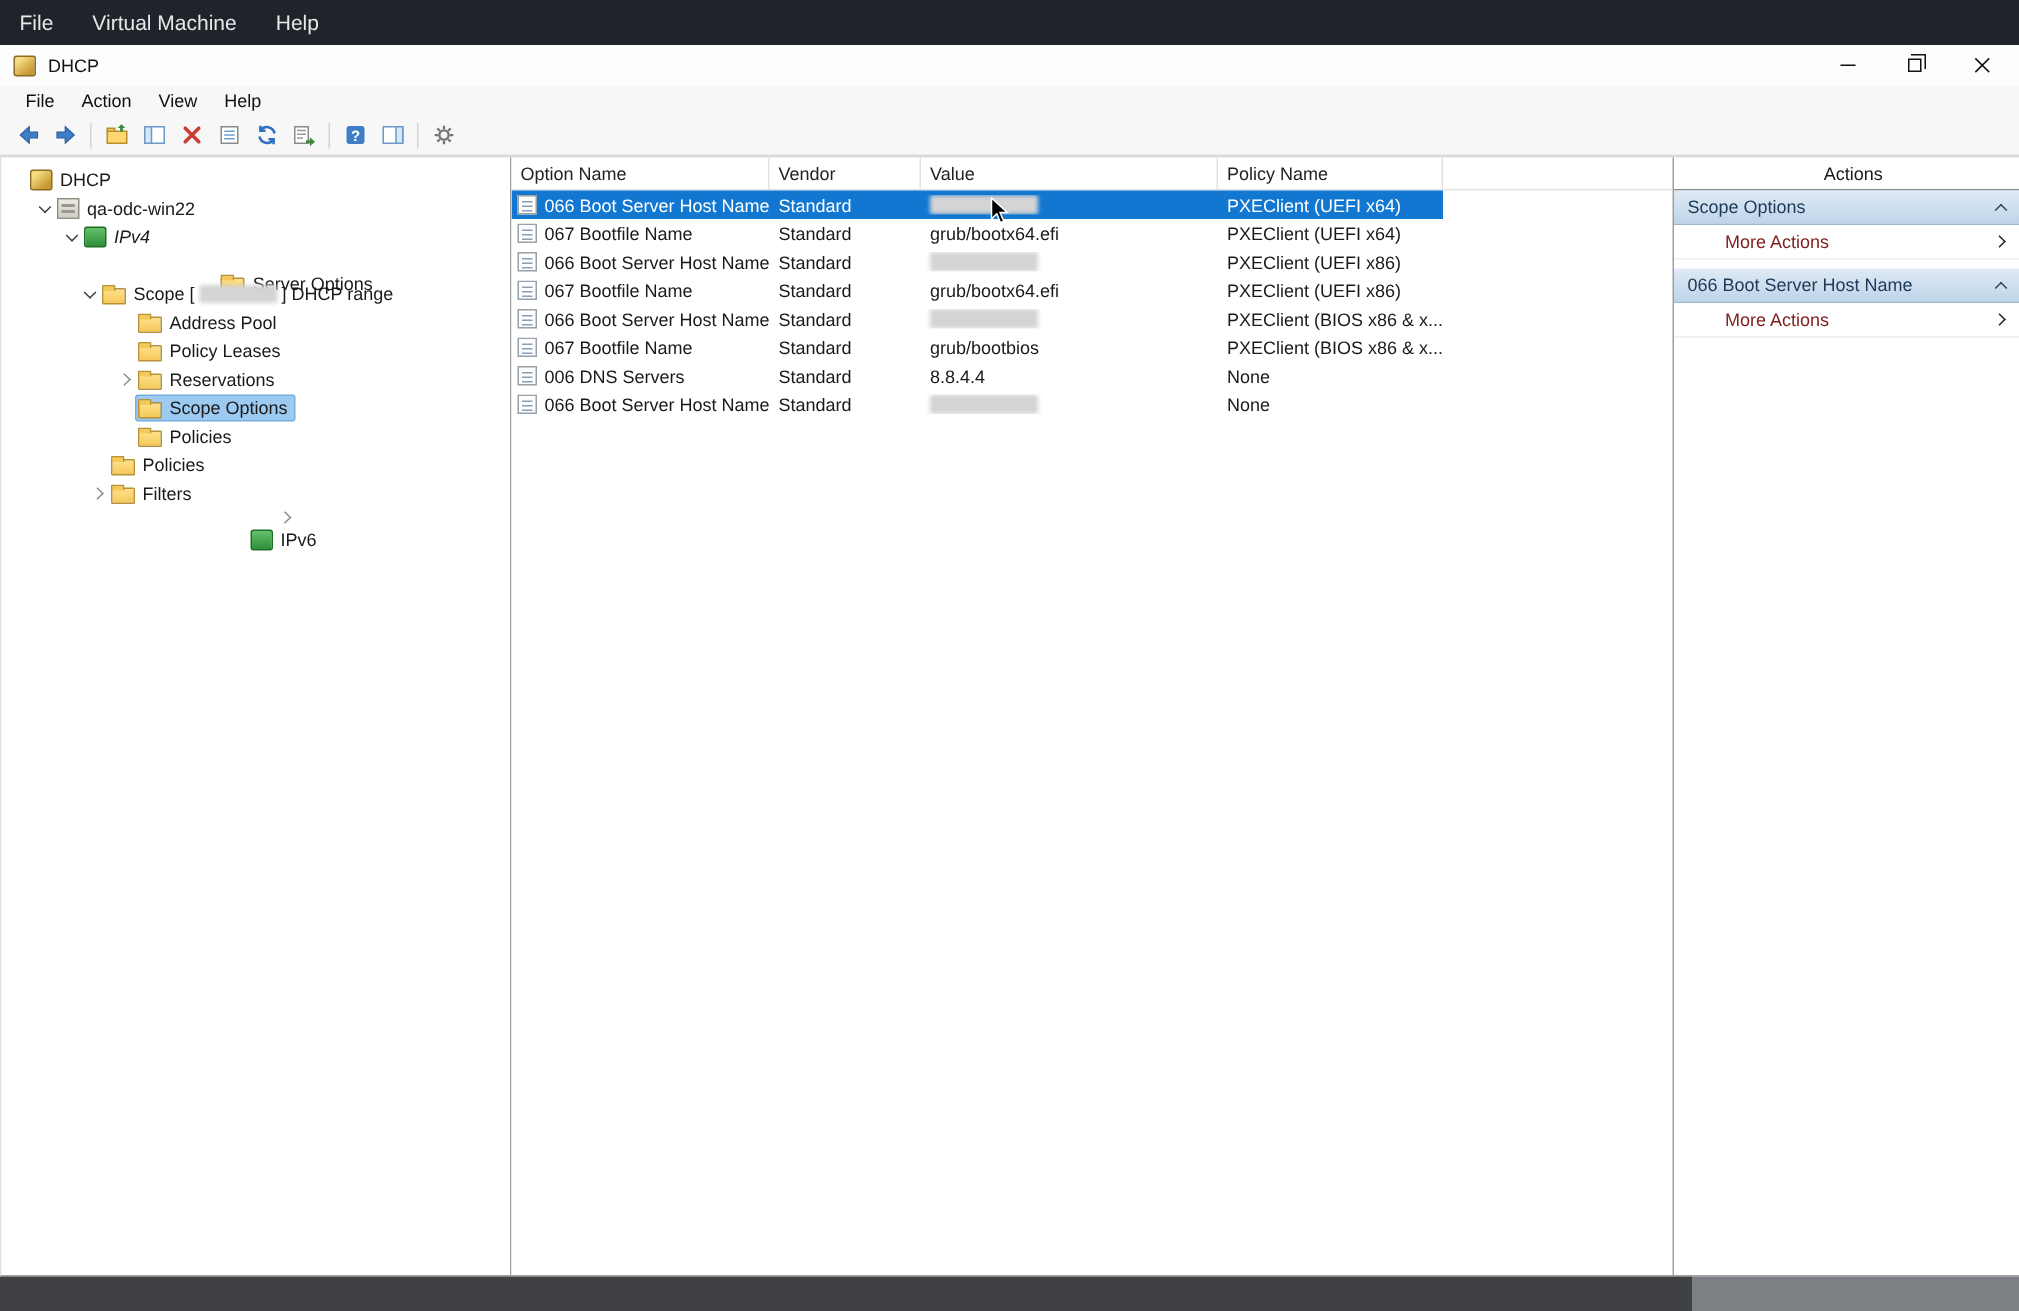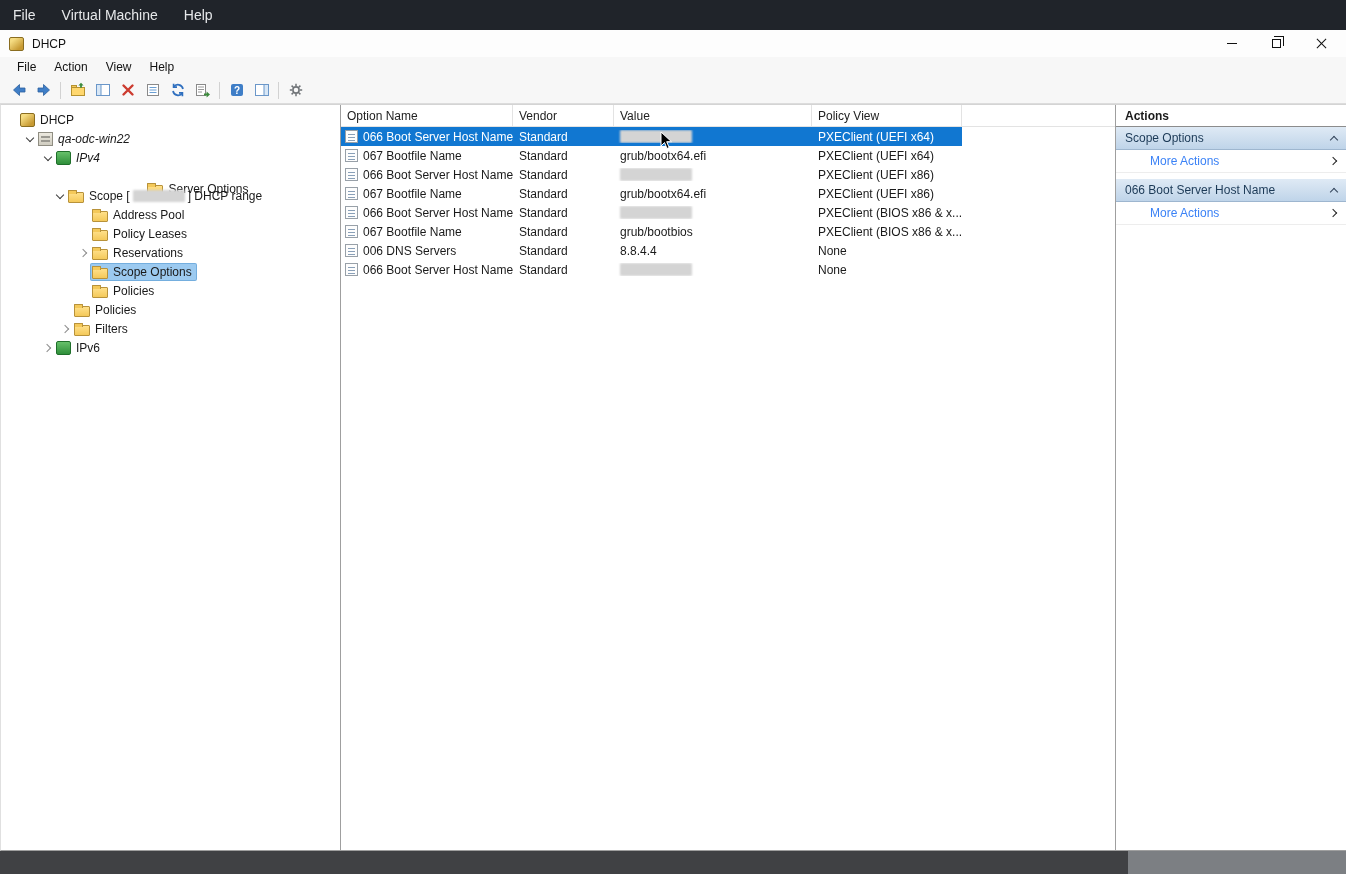--- a/index.html
+++ b/index.html
@@ -79,27 +79,27 @@
   .c-value { width:198px; padding-left:6px; display:flex; align-items:center; }
   .c-policy { width:150px; padding-left:6px; }
   .icon-option { width:13px; height:13px; border:1px solid #98a0a8; background:#fdfdfd; flex:0 0 auto; position:relative; }
   .icon-option::before { content:""; position:absolute; left:2px; right:2px; top:3px; height:1px;
     background:#8aa0b8; box-shadow:0 3px 0 #8aa0b8, 0 6px 0 #8aa0b8; }
   .redacted { display:inline-block; width:72px; height:13px; background:#d4d4d4; border-radius:1px; filter:blur(1.3px); }
   .tree-redacted { width:52px; height:12px; margin:0 3px; vertical-align:middle; }
 
   
   .actions-pane { width:230px; background:#fff; display:flex; flex-direction:column; }
-  .actions-title { height:22px; line-height:22px; font-weight:bold; padding-left:9px; border-bottom:1px solid #8c8c8c; }
+  .actions-title { height:22px; line-height:22px; font-weight:normal; padding-left:9px; border-bottom:1px solid #8c8c8c;text-align:center; }
   .section-header { height:23px; display:flex; align-items:center; padding:0 9px;
     background:linear-gradient(#dfeaf5,#bfd4e9); border-bottom:1px solid #9eb6cf; color:#1c3a57; }
   .chev-up { margin-left:auto; width:6px; height:6px; border-left:1.5px solid #33445a; border-top:1.5px solid #33445a;
     transform:rotate(45deg); margin-top:3px; }
   .more-actions { height:23px; display:flex; align-items:center; padding-left:34px; position:relative;
-    border-bottom:1px solid #ededed; color:#3b82f6; }
+    border-bottom:1px solid #ededed; color:#7f1d1d; }
   .chev-right { position:absolute; right:10px; top:8px; width:6px; height:6px;
     border-top:1.5px solid #222; border-right:1.5px solid #222; transform:rotate(45deg); }
   .section-gap { height:6px; }
 
   
   .footer { height:23px; display:flex; }
   .footer-left { flex:1; background:#404144; }
   .footer-right { width:218px; background:#7c7f83; }
 
   
@@ -212,21 +212,21 @@
 
 <div class="content">
   <div class="tree-pane" id="tree-pane">
       <div class="tree-item" style="padding-left: 4px;">
         <span class="chev none"></span>
         <span class="node">
           <span class="ticon icon-dhcp"></span>
           <span>DHCP</span>
         </span>
       </div>
-      <div class="tree-item" style="padding-left: 22px; font-style: italic;">
+      <div class="tree-item" style="padding-left: 22px;">
         <span class="chev expanded"></span>
         <span class="node">
           <span class="ticon icon-server"></span>
           <span>qa-odc-win22</span>
         </span>
       </div>
       <div class="tree-item" style="padding-left: 40px; font-style: italic;">
         <span class="chev expanded"></span>
         <span class="node">
           <span class="ticon icon-ipv4"></span>
@@ -289,35 +289,35 @@
           <span>Policies</span>
         </span>
       </div>
       <div class="tree-item" style="padding-left: 58px;">
         <span class="chev collapsed"></span>
         <span class="node">
           <span class="ticon icon-folder"></span>
           <span>Filters</span>
         </span>
       </div>
-      <div class="tree-item" style="padding-left: 40px;">
+      <div class="tree-item" style="padding-left: 40px; flex-direction: column;">
         <span class="chev collapsed"></span>
         <span class="node">
           <span class="ticon icon-ipv6"></span>
           <span>IPv6</span>
         </span>
       </div>
     </div>
 
   <div class="list-pane">
     <div class="list-header">
       <span class="col-h w-option">Option Name</span>
       <span class="col-h w-vendor">Vendor</span>
       <span class="col-h w-value">Value</span>
-      <span class="col-h w-policy">Policy View</span>
+      <span class="col-h w-policy">Policy Name</span>
     </div>
     <div id="list-rows">
         <div class="lrow selected">
           <span class="cell c-option">
             <span class="icon-option"></span>
             <span>066 Boot Server Host Name</span>
           </span>
           <span class="cell c-vendor">Standard</span>
           <span class="cell c-value">
             <span class="redacted"></span>

